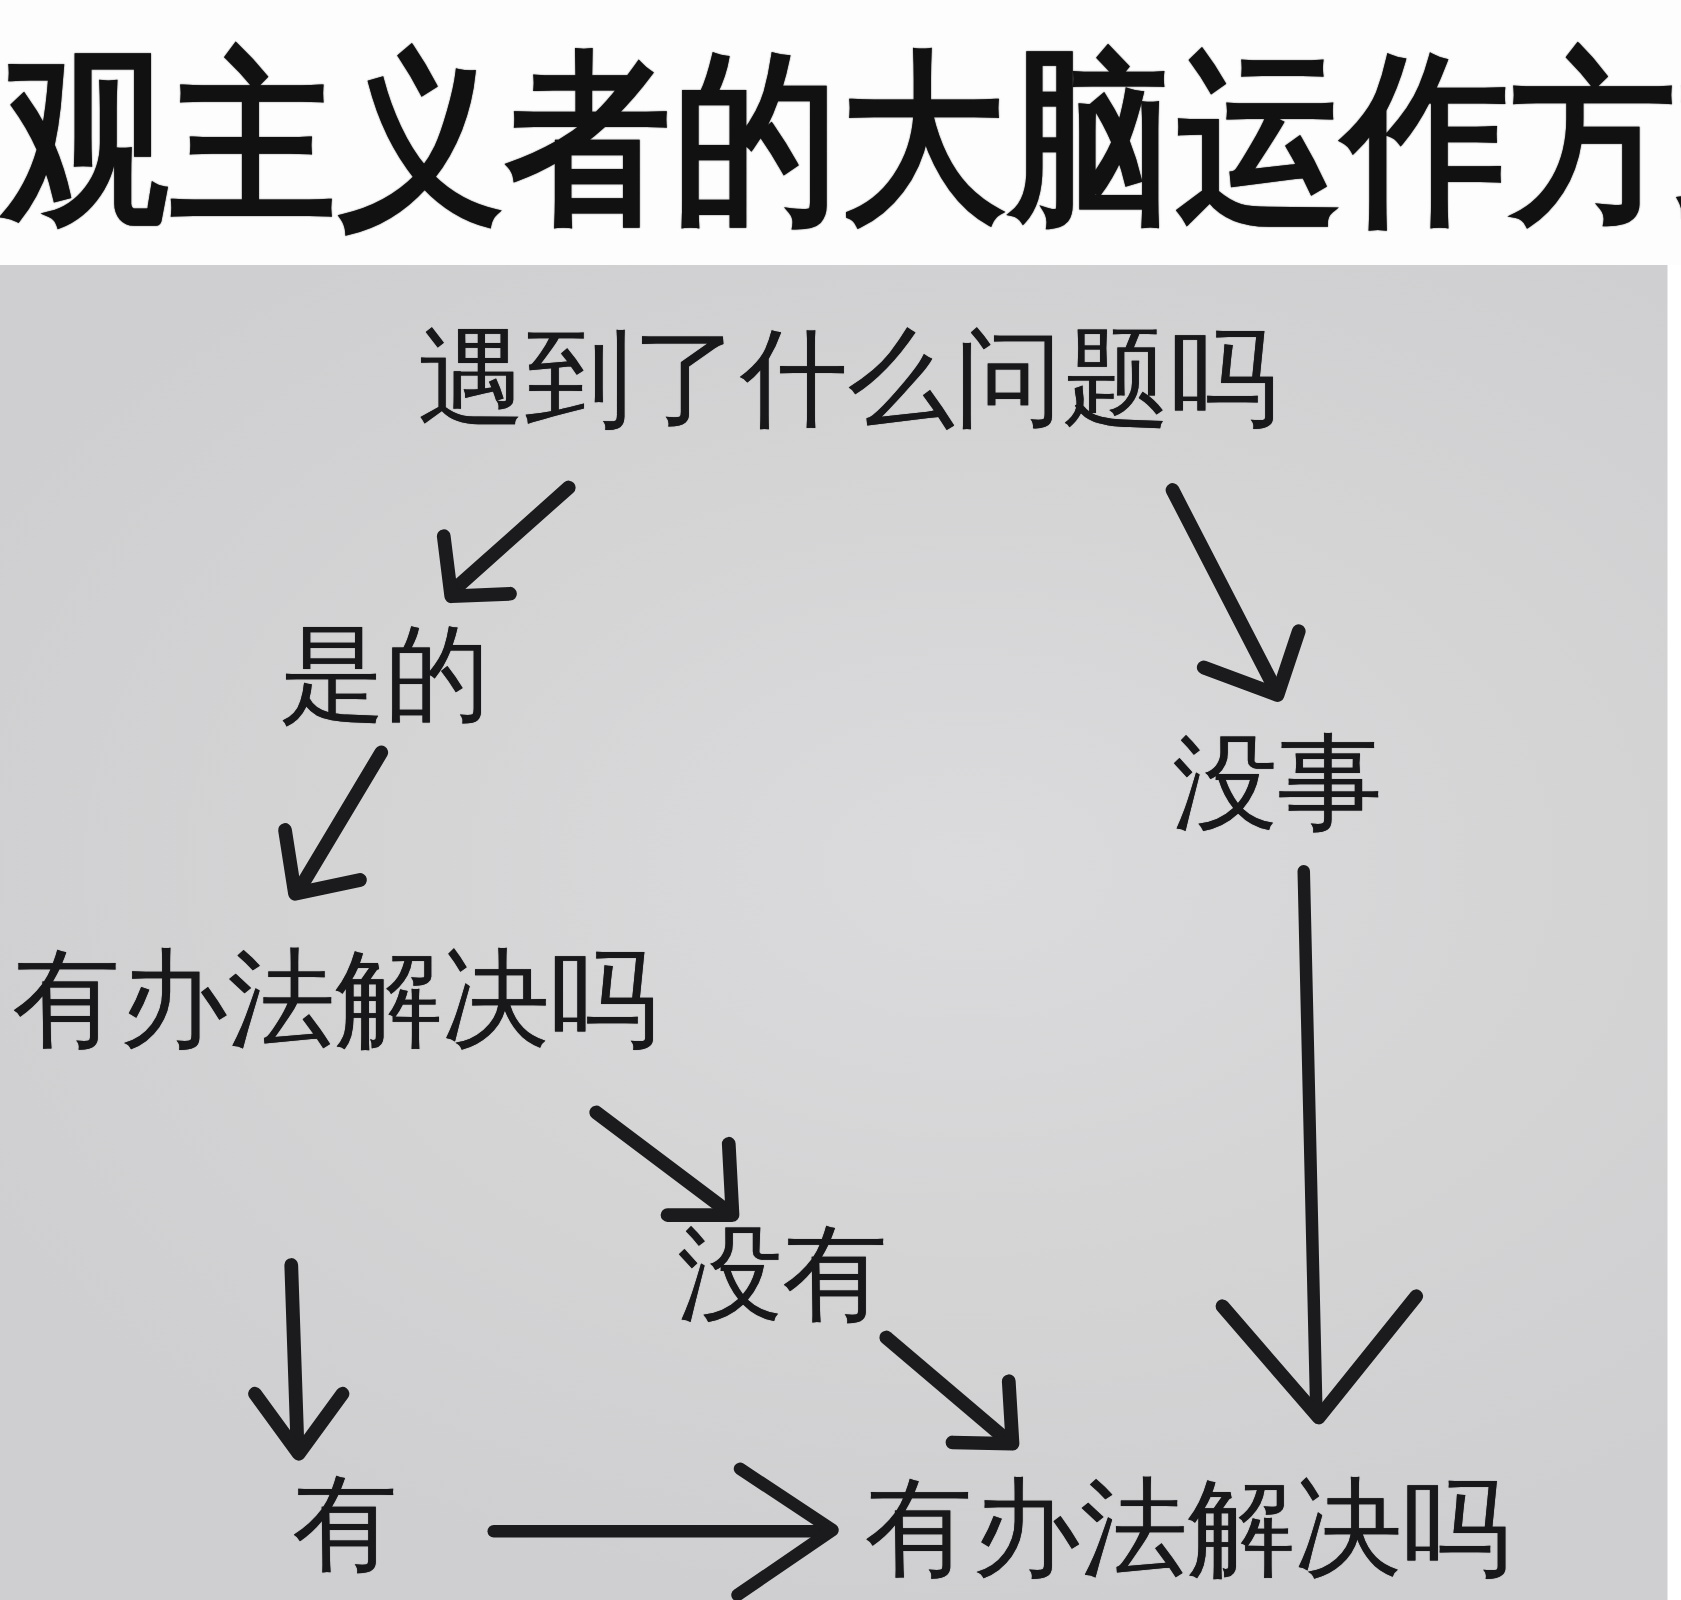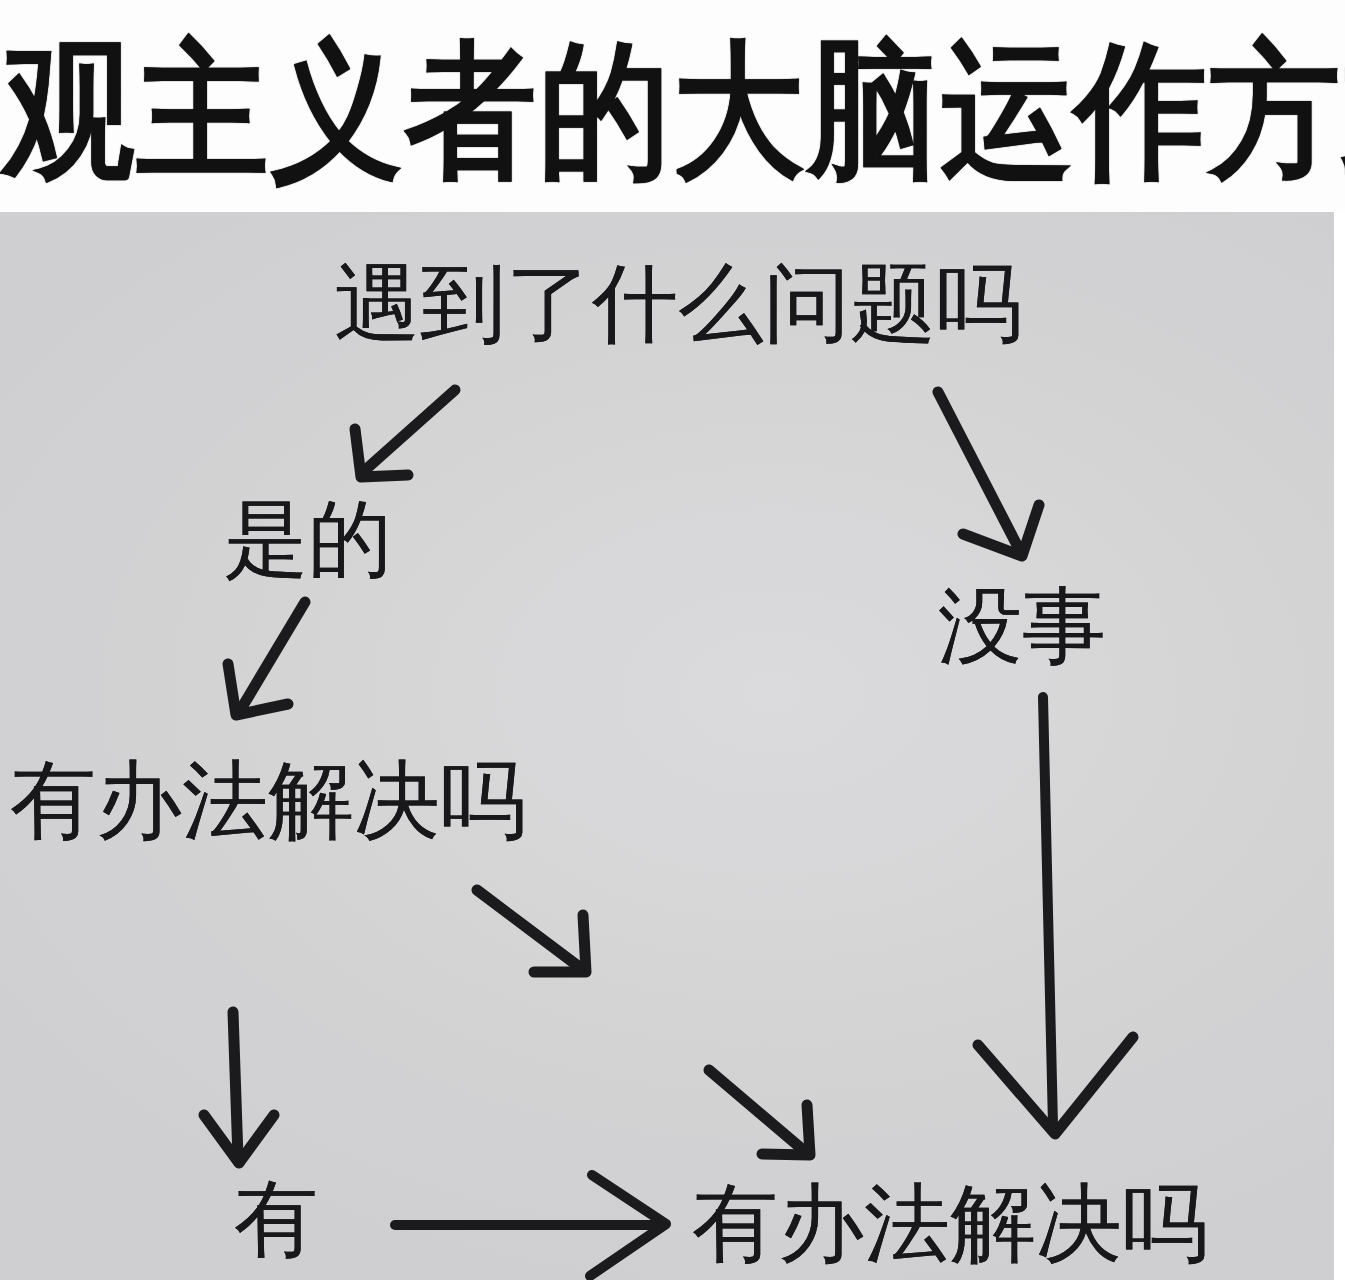--- a/index.html
+++ b/index.html
@@ -145,19 +145,20 @@
     </svg>
 
     <div class="node node-q" id="node-problem">遇到了什么问题吗</div>
 
     <div class="node node-a" id="node-yes">是的</div>
 
     <div class="node node-q" id="node-solvable">有办法解决吗</div>
 
     <div class="node node-a" id="node-fine">没事</div>
 
+    <div class="node node-sm" id="node-none">没有</div>
 
     <div class="node node-sm" id="node-have">有</div>
 
     <div class="node node-q" id="node-nowworry">有办法解决吗</div>
 
   </div>
 </div>
 
 </body></html>

